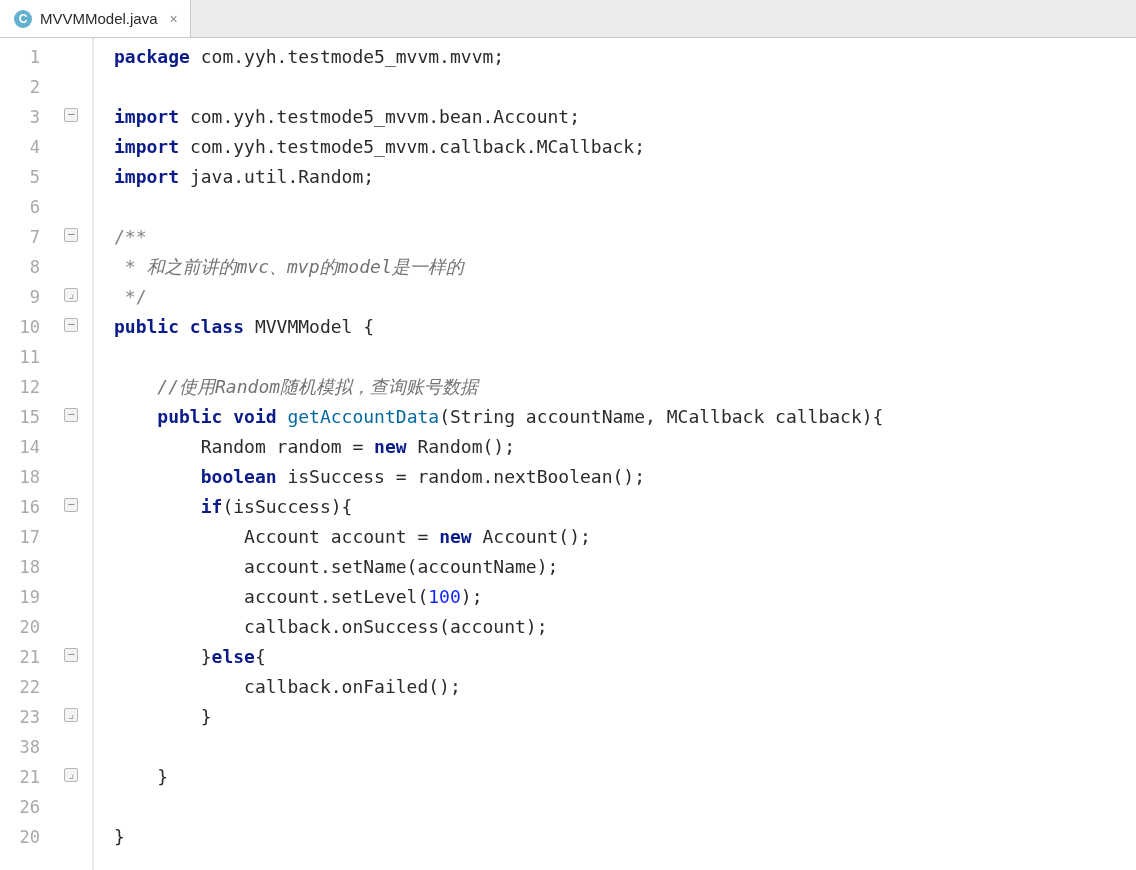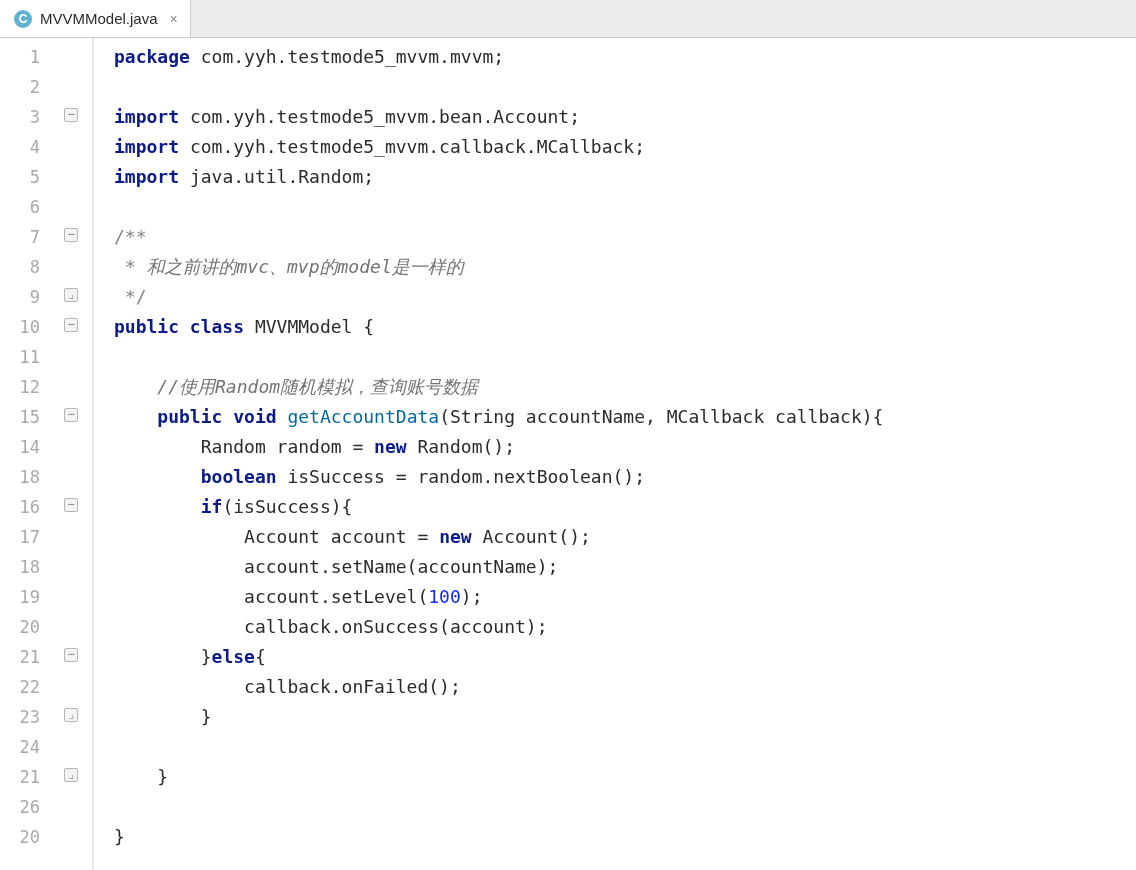--- a/index.html
+++ b/index.html
@@ -140,21 +140,21 @@
       <div class="ln">14</div>
       <div class="ln">18</div>
       <div class="ln">16</div>
       <div class="ln">17</div>
       <div class="ln">18</div>
       <div class="ln">19</div>
       <div class="ln">20</div>
       <div class="ln">21</div>
       <div class="ln">22</div>
       <div class="ln">23</div>
-      <div class="ln">24</div>
+      <div class="ln">38</div>
       <div class="ln">21</div>
       <div class="ln">26</div>
       <div class="ln">20</div>
     </div>
   <div class="fold-strip" id="fold">
       <div class="row"></div>
       <div class="row"></div>
       <div class="row">
         <div class="mark">−</div>
       </div>

